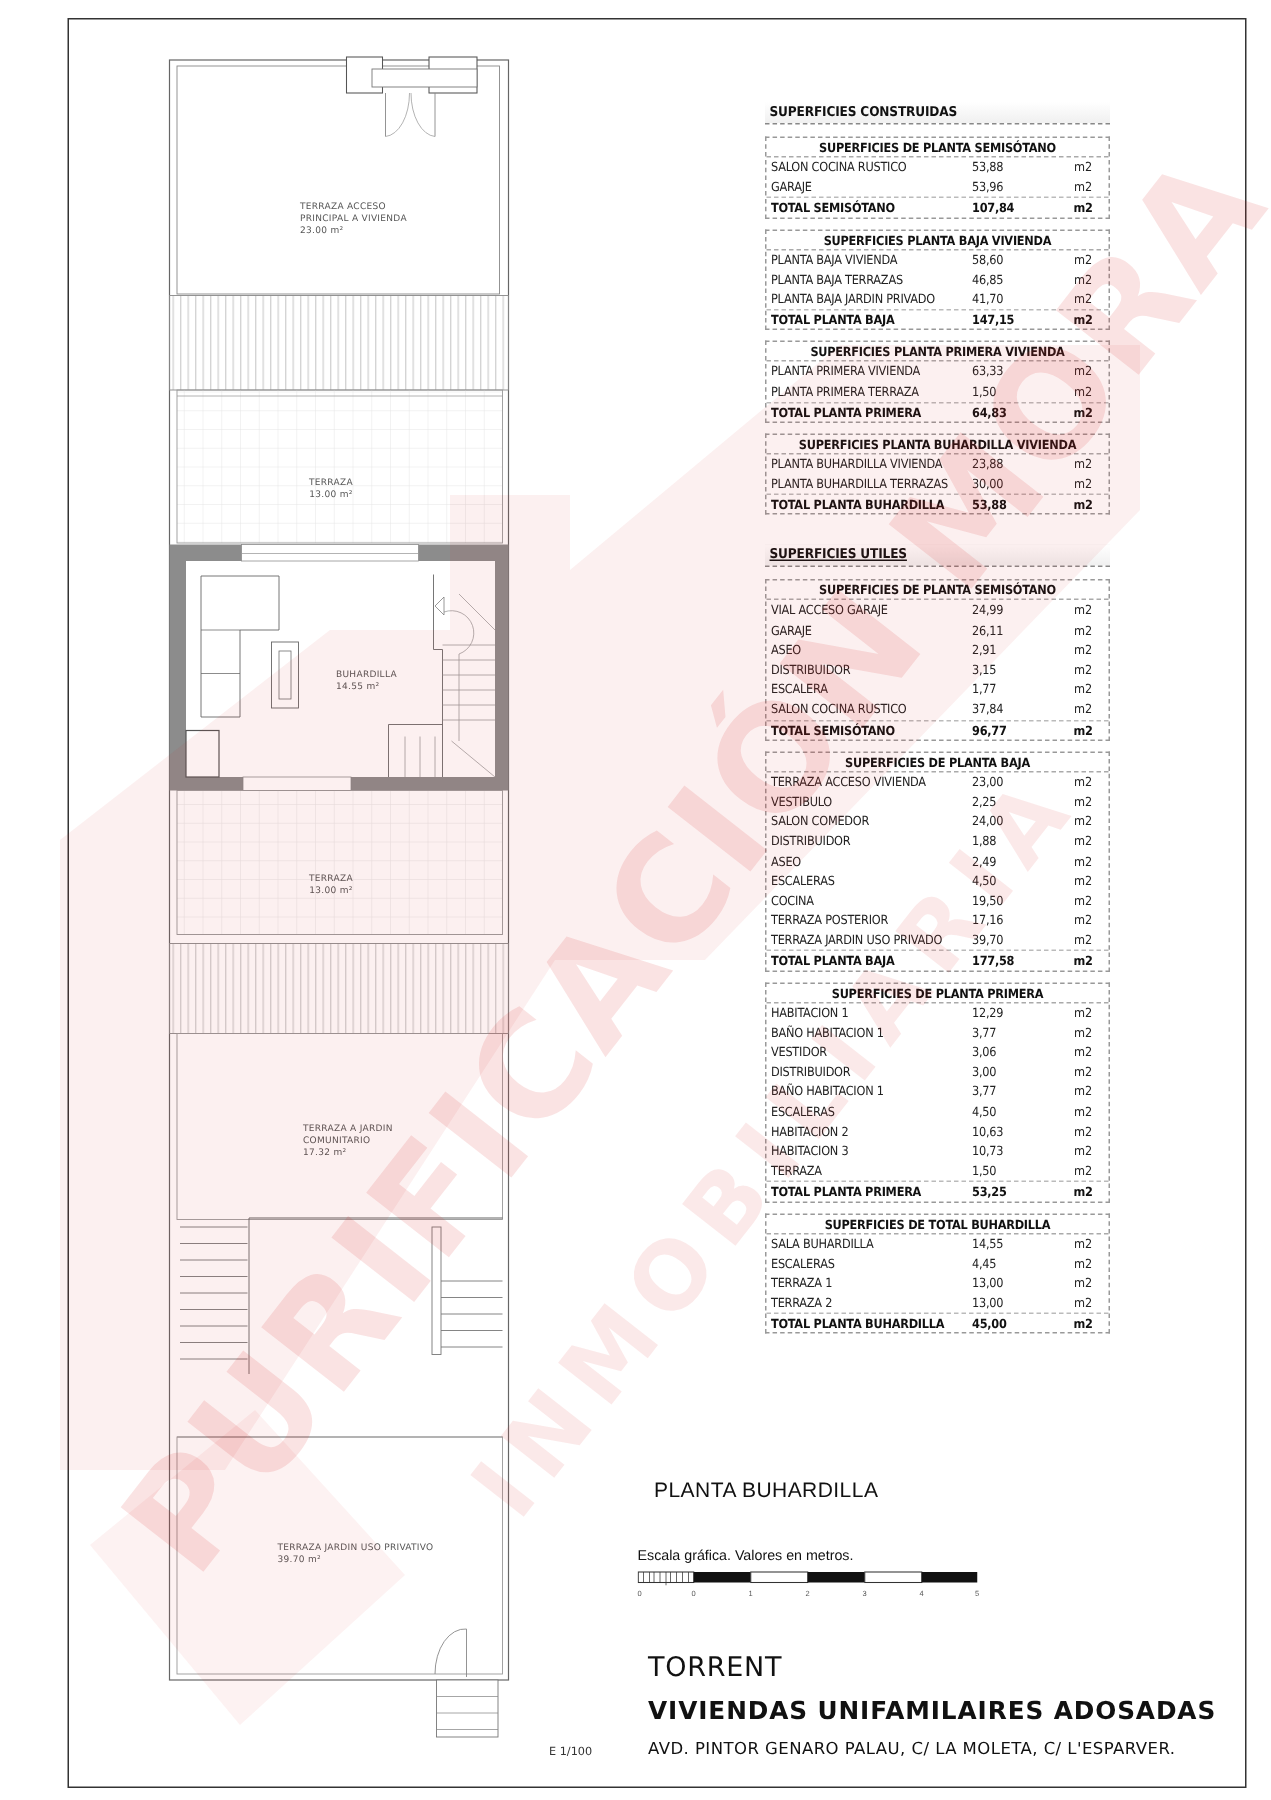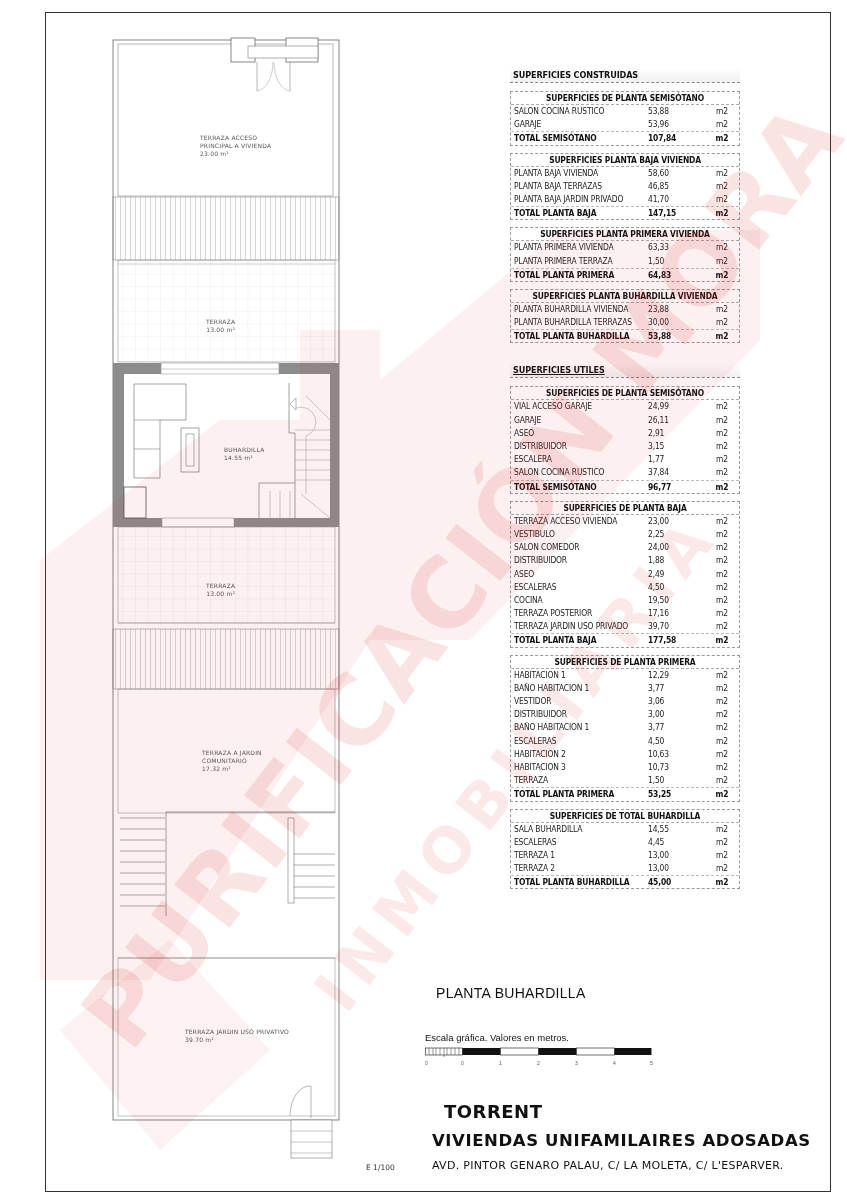--- a/index.html
+++ b/index.html
@@ -22,21 +22,21 @@
   .row .lbl { flex: 1; white-space: nowrap; }
   .row .val { width: 46px; text-align: left; }
   .row .unit { width: 28px; text-align: center; }
   .row.total { font-weight: bold; color: #111; border-top: 1px dashed #bbb; }
 
   
   .plan-title { position: absolute; left: 436px; top: 985px; font-size: 14px; letter-spacing: 0.3px; color: #111; }
   .scale-caption { position: absolute; left: 425px; top: 1032px; font-size: 9.5px; color: #111; }
   .scale-bar { position: absolute; left: 425px; top: 1047px; }
   .scale-num { position: absolute; top: 1060px; font-size: 5px; color: #555; }
-  .project-city { position: absolute; left: 432px; top: 1101px; font-family: "DejaVu Sans", sans-serif; font-weight: bold; font-size: 18px; letter-spacing: 0.5px; color: #111; margin-left: 12px; }
+  .project-city { position: absolute; left: 432px; top: 1101px; font-family: "DejaVu Sans", sans-serif; font-weight: normal; font-size: 18px; letter-spacing: 0.5px; color: #111; }
   .project-name { position: absolute; left: 432px; top: 1131px; font-family: "DejaVu Sans", sans-serif; font-weight: bold; font-size: 16.5px; letter-spacing: 0.6px; color: #111; }
   .project-address { position: absolute; left: 432px; top: 1159px; font-family: "DejaVu Sans", sans-serif; font-size: 11px; letter-spacing: 0.3px; color: #111; }
   .scale-ratio { position: absolute; left: 366px; top: 1163px; font-family: "DejaVu Sans", sans-serif; font-size: 7.5px; color: #333; }
 
   
   .watermark { position: absolute; left: 0; top: 0; width: 847px; height: 1200px; pointer-events: none; }
   .wm-text1, .wm-text2 { position: absolute; font-family: "DejaVu Sans", sans-serif; font-weight: bold; white-space: nowrap; transform-origin: 0 0; }
   .wm-text1 { left: 60px; top: 1000px; font-size: 96px; color: rgba(214,40,40,0.13); transform: rotate(-52deg); letter-spacing: 2px; }
   .wm-text2 { left: 300px; top: 980px; font-size: 62px; color: rgba(214,40,40,0.10); transform: rotate(-52deg); letter-spacing: 10px; }
 </style>

